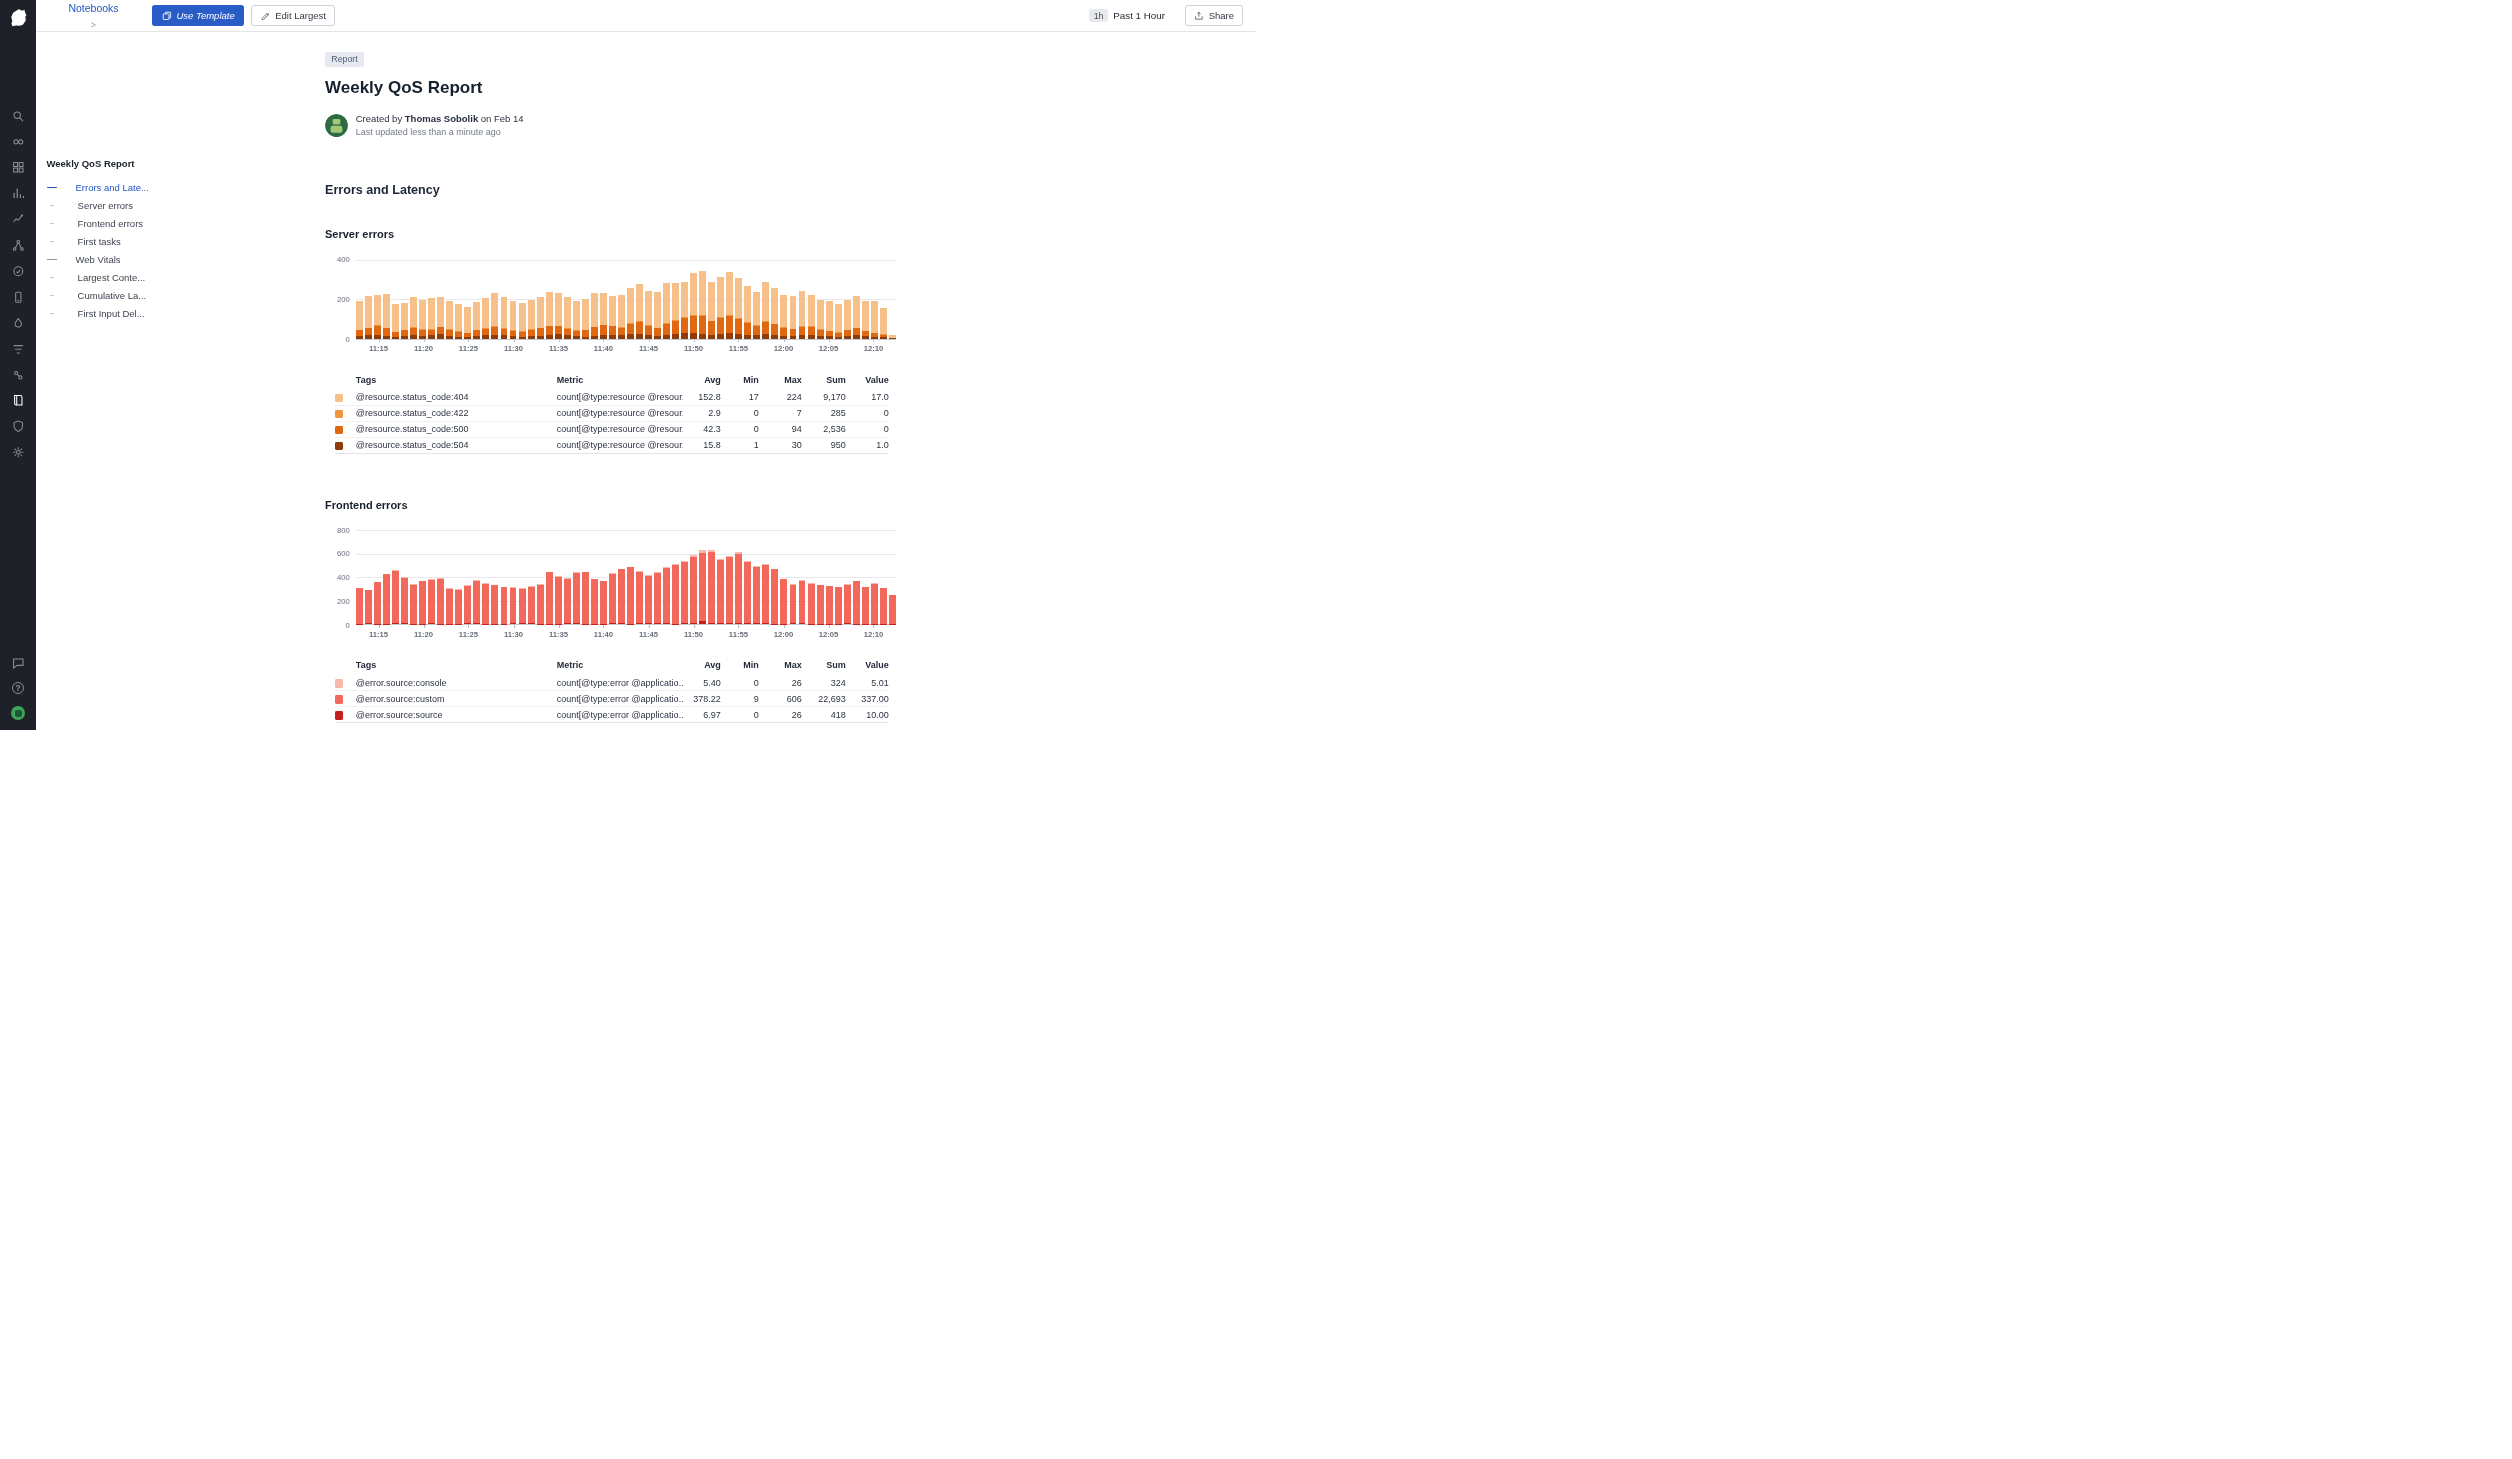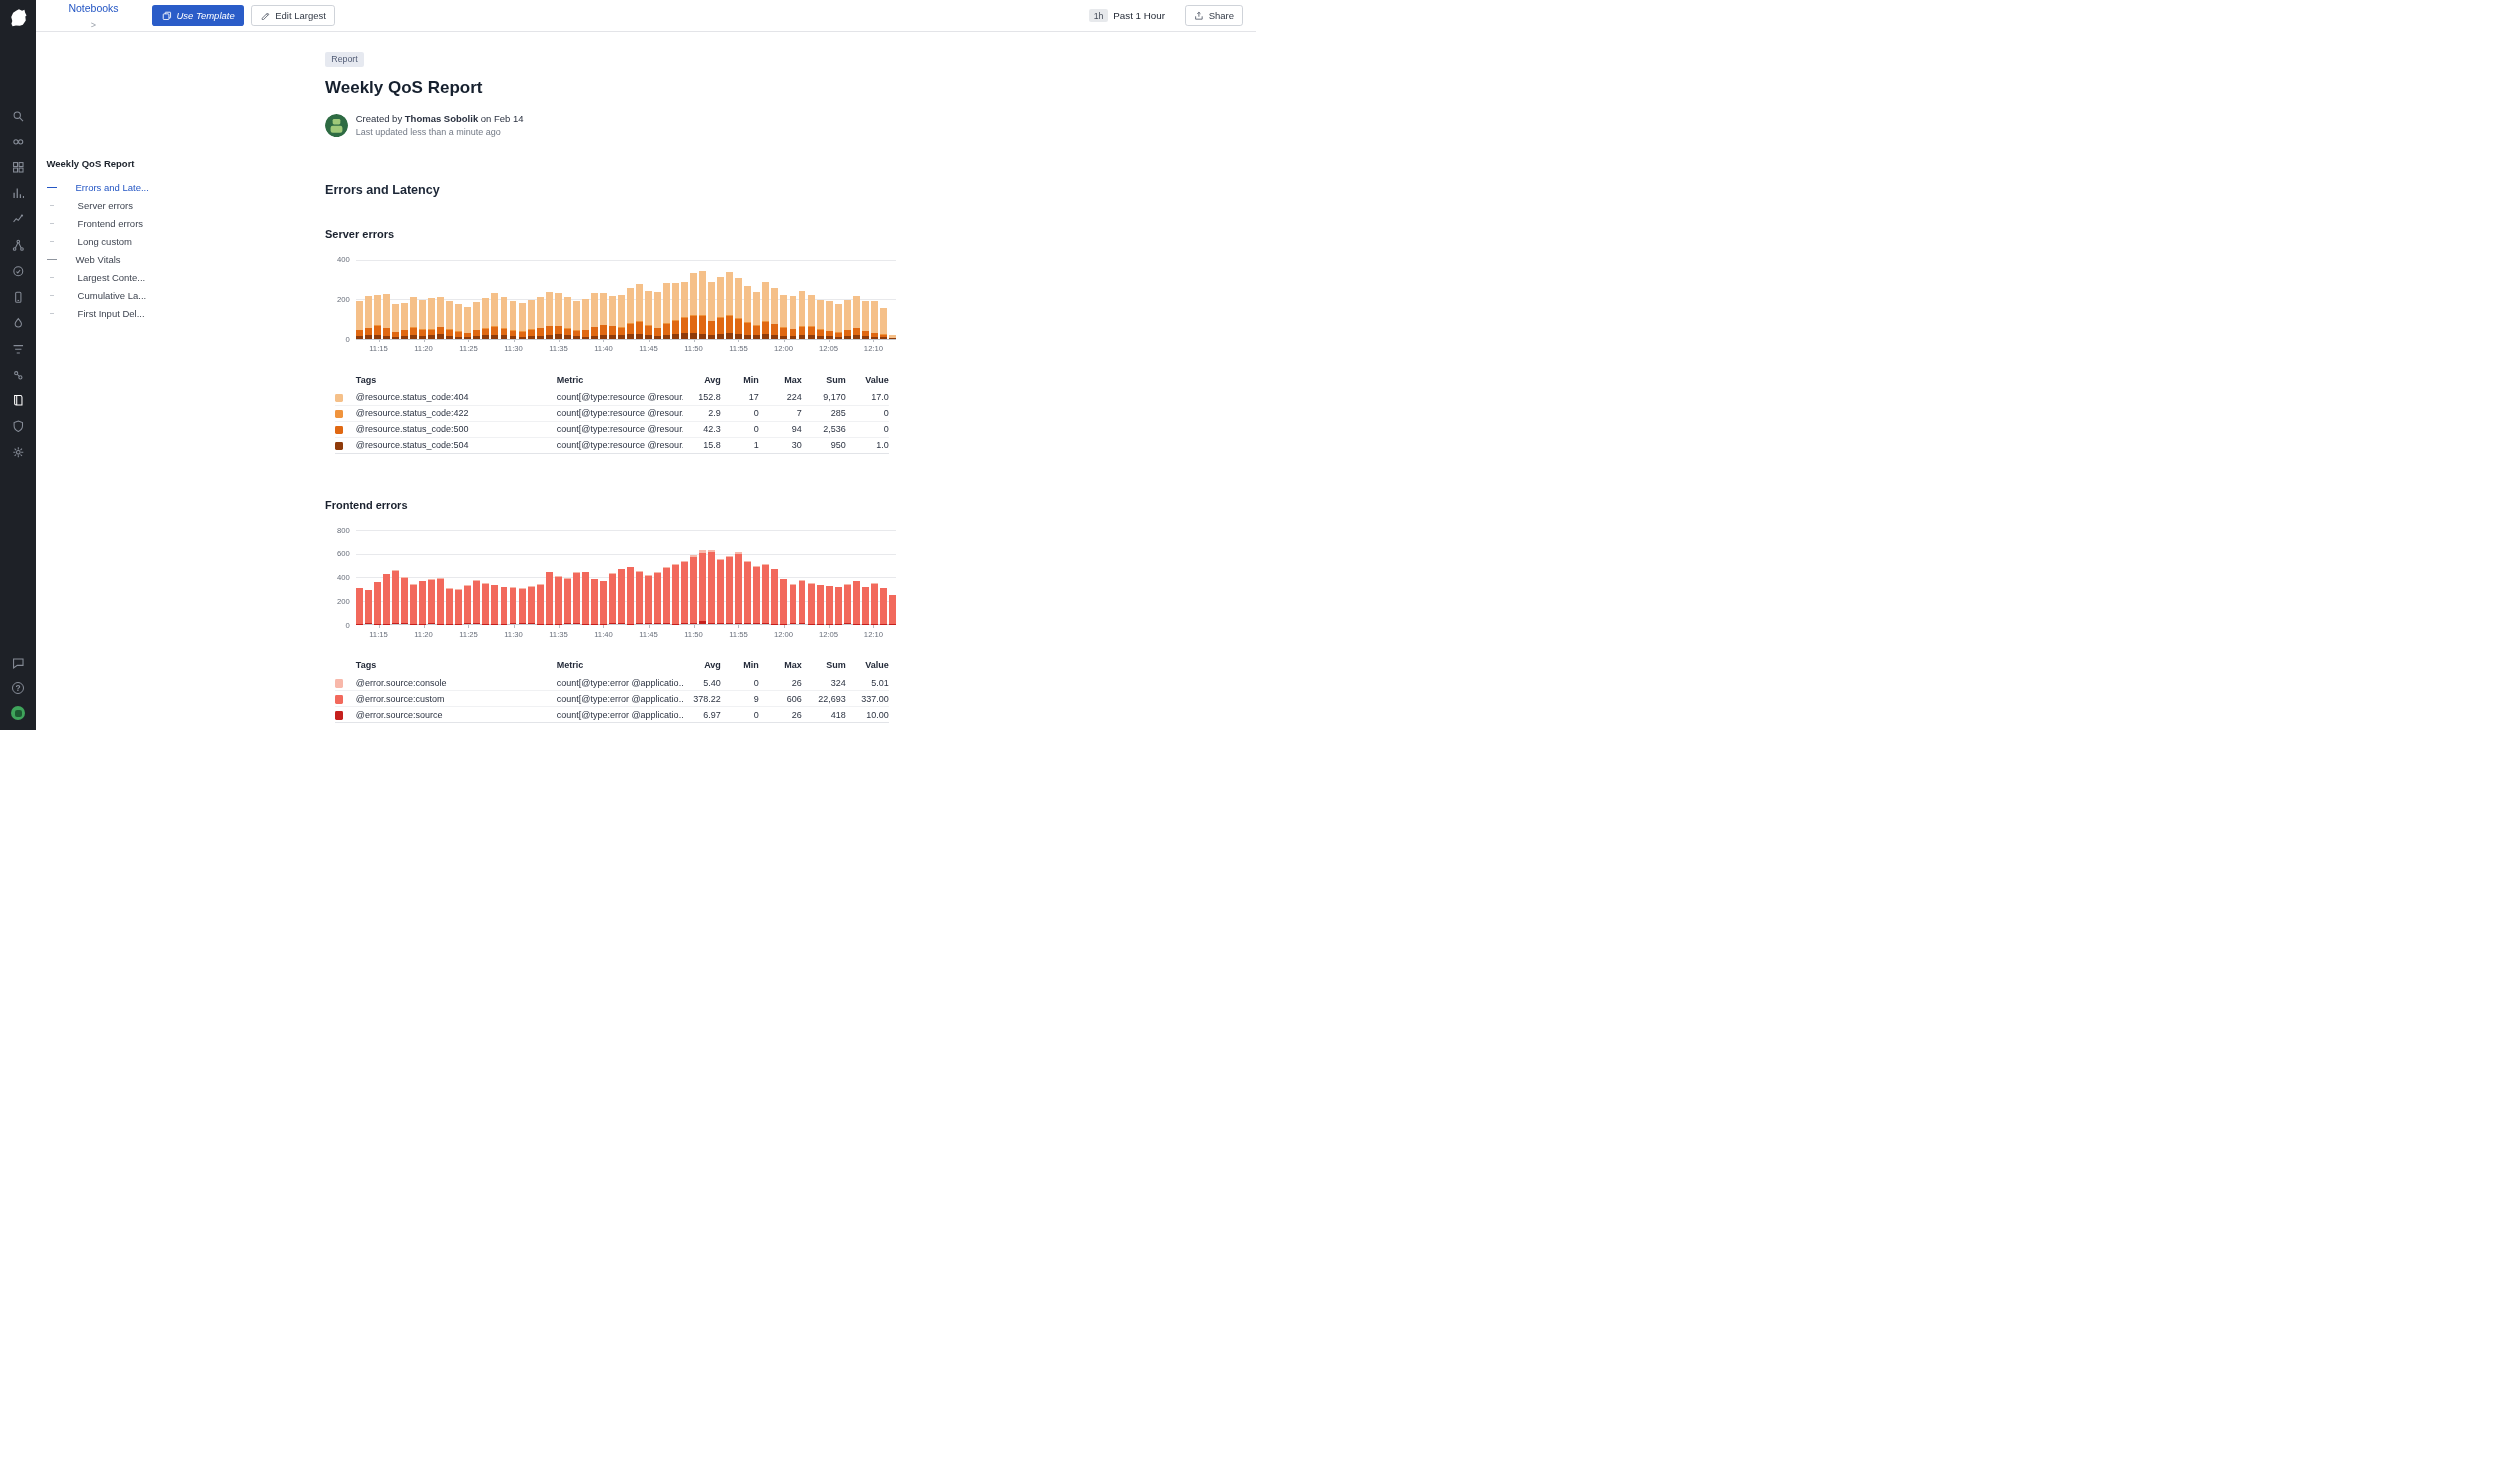--- a/index.html
+++ b/index.html
@@ -79,21 +79,21 @@
   .yaxis { width:31px; flex:none; position:relative; }
   .ytick { position:absolute; right:6.3px; font-size:7.7px; color:#696f7b; transform:translateY(50%); line-height:1; }
   .plotcol { flex:1; min-width:0; }
   .plot { position:relative; border-bottom:0.7px solid #c6c9cf; }
   .gridline { position:absolute; left:0; right:0; height:0.7px; background:#e8e9ec; }
   .bars { position:absolute; inset:0; display:flex; align-items:flex-end; gap:2.1px; }
   .bar { flex:1; height:100%; display:flex; flex-direction:column-reverse; justify-content:flex-start; }
   .seg { width:100%; flex:none; }
   .xaxis { position:relative; height:15.4px; }
   .xtick-mark { position:absolute; top:0; width:0.7px; height:2.8px; background:#b9bcc2; }
-  .xtick { position:absolute; top:4.9px; transform:translateX(-50%); font-size:7.7px; color:#696f7b; white-space:nowrap; }
+  .xtick { position:absolute; top:4.9px; transform:translateX(-50%); font-size:7.7px; color:#696f7b; white-space:nowrap;font-weight:bold; }
 
   .metric-table { margin:17px 0 0 9.8px; border-collapse:collapse; table-layout:fixed; width:554px; }
   .metric-table th { font-size:9px; font-weight:bold; color:#242b3a; text-align:left; padding:2.8px 0 4.9px; }
   .metric-table th.num { text-align:right; }
   .metric-table td { font-size:9px; color:#2c3342; padding:2.5px 0; white-space:nowrap; overflow:hidden; }
   .metric-table td.num { text-align:right; }
   .metric-table tbody tr { border-bottom:0.7px solid #f0f1f3; }
   .metric-table tbody tr:last-child { border-bottom:0.7px solid #e2e4e8; }
   .swatch { width:8.4px; height:8.4px; border-radius:1.4px; display:inline-block; vertical-align:middle; }
 </style>
@@ -236,21 +236,21 @@
             <div class="toc-item lvl2">
               <span class="toc-marker-wrap">
                 <span class="toc-marker"></span>
               </span>
               <span class="toc-label">Frontend errors</span>
             </div>
             <div class="toc-item lvl2">
               <span class="toc-marker-wrap">
                 <span class="toc-marker"></span>
               </span>
-              <span class="toc-label">Long custom</span>
+              <span class="toc-label">First tasks</span>
             </div>
             <div class="toc-item lvl1">
               <span class="toc-marker-wrap">
                 <span class="toc-marker"></span>
               </span>
               <span class="toc-label">Web Vitals</span>
             </div>
             <div class="toc-item lvl2">
               <span class="toc-marker-wrap">
                 <span class="toc-marker"></span>

